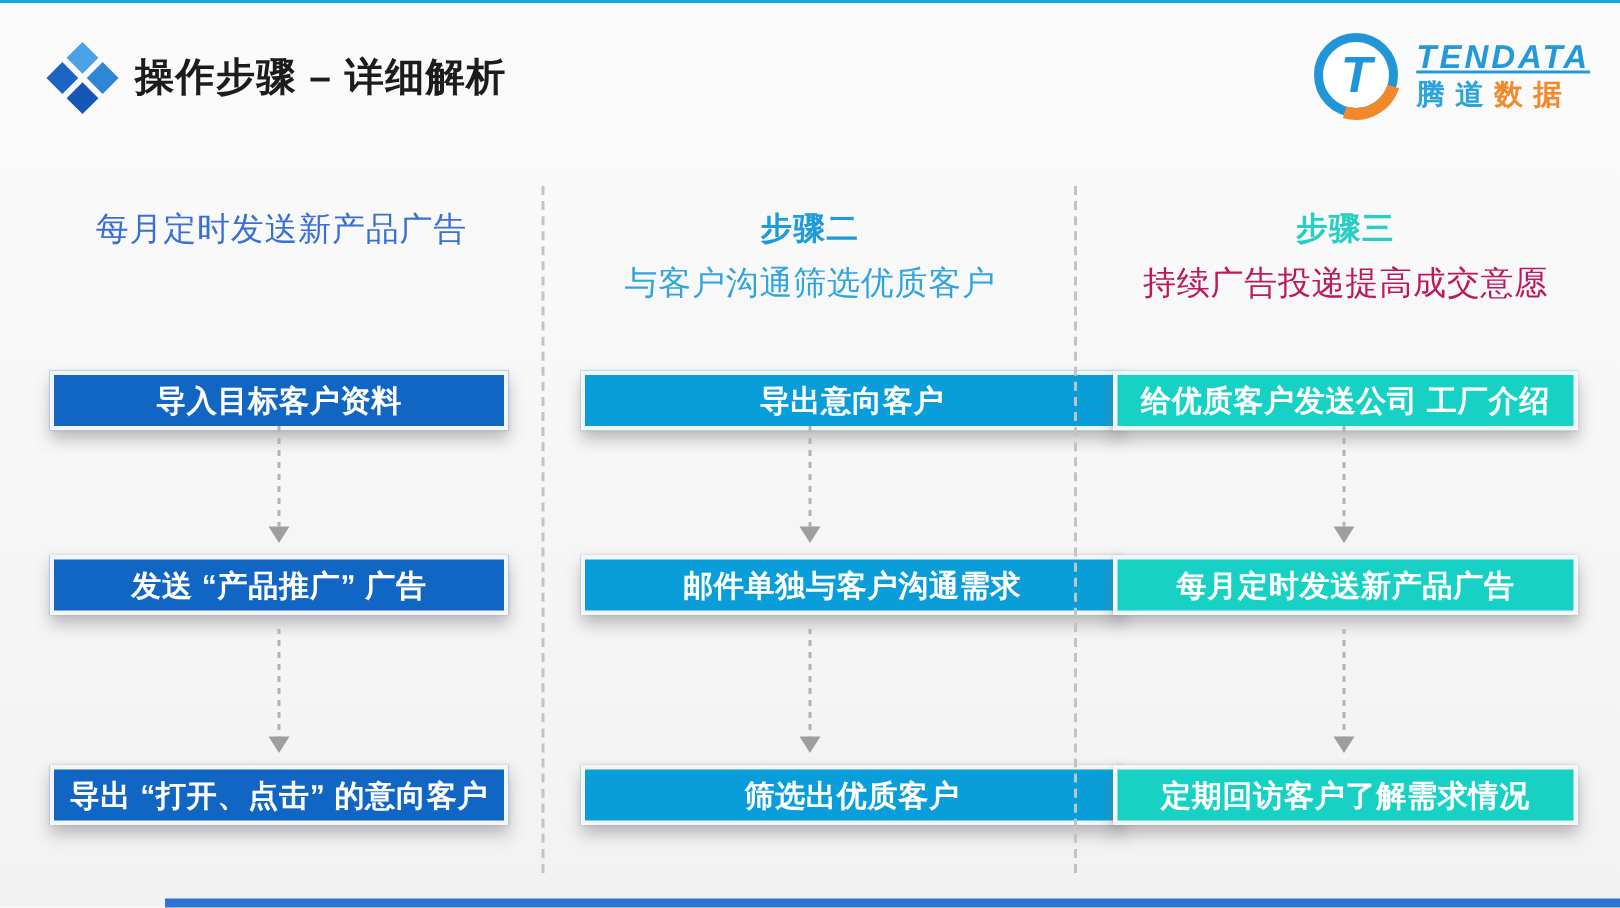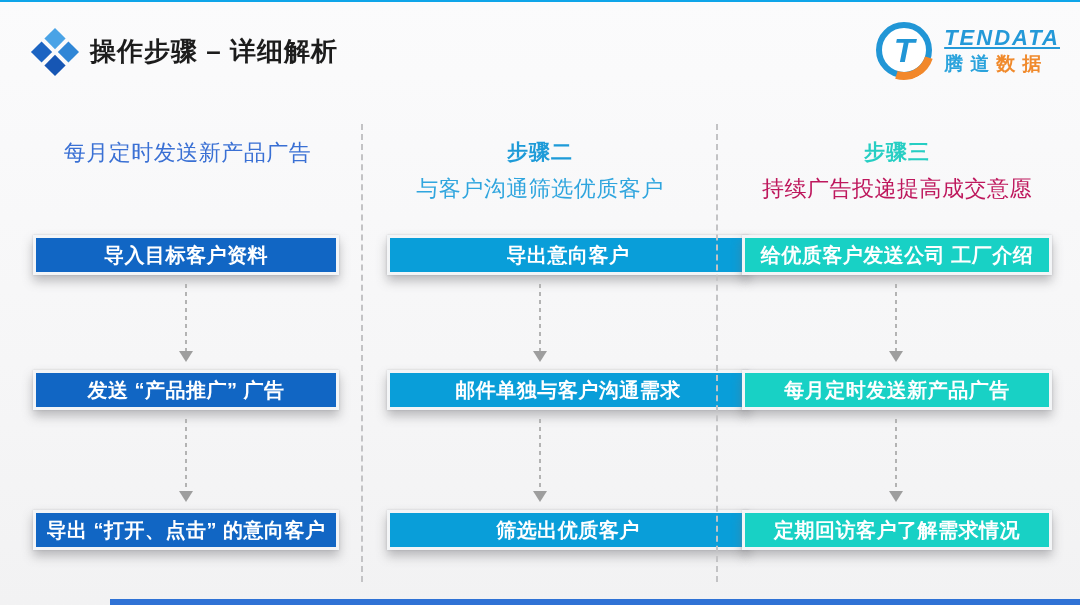--- a/index.html
+++ b/index.html
@@ -51,21 +51,21 @@
     color:#ffffff;font-weight:bold;font-size:20px;text-align:center;letter-spacing:0.5px;
     border:3px solid #f3f5f7;
     box-shadow:0 6px 10px rgba(110,110,115,0.45),0 0 2px rgba(140,140,145,0.35);
   }
   .bx-c1{background:#1166c4;}
   .bx-c2{background:#099ed9;}
   .bx-c3{background:#18d1c5;}
   .b-col1{left:33px;width:306px;}
   .b-col2{left:387px;width:362px;}
   .b-col3{left:742px;width:310px;}
-  .row1{top:233px;} .row2{top:368px;} .row3{top:508px;}
+  .row1{top:245px;} .row2{top:368px;} .row3{top:508px;}
 
   
   .arrow{position:absolute;width:2px;
     background:repeating-linear-gradient(180deg,#b3b3b3 0 4px,transparent 4px 8px);}
   .arrow::after{content:'';position:absolute;bottom:-11px;left:50%;transform:translateX(-50%);
     border:7px solid transparent;border-top:11px solid #9e9e9e;border-bottom:0;}
   .ar1{top:282px;height:67px;}
   .ar2{top:417px;height:72px;}
   .ax1{left:185px;} .ax2{left:539px;} .ax3{left:895px;}
 

